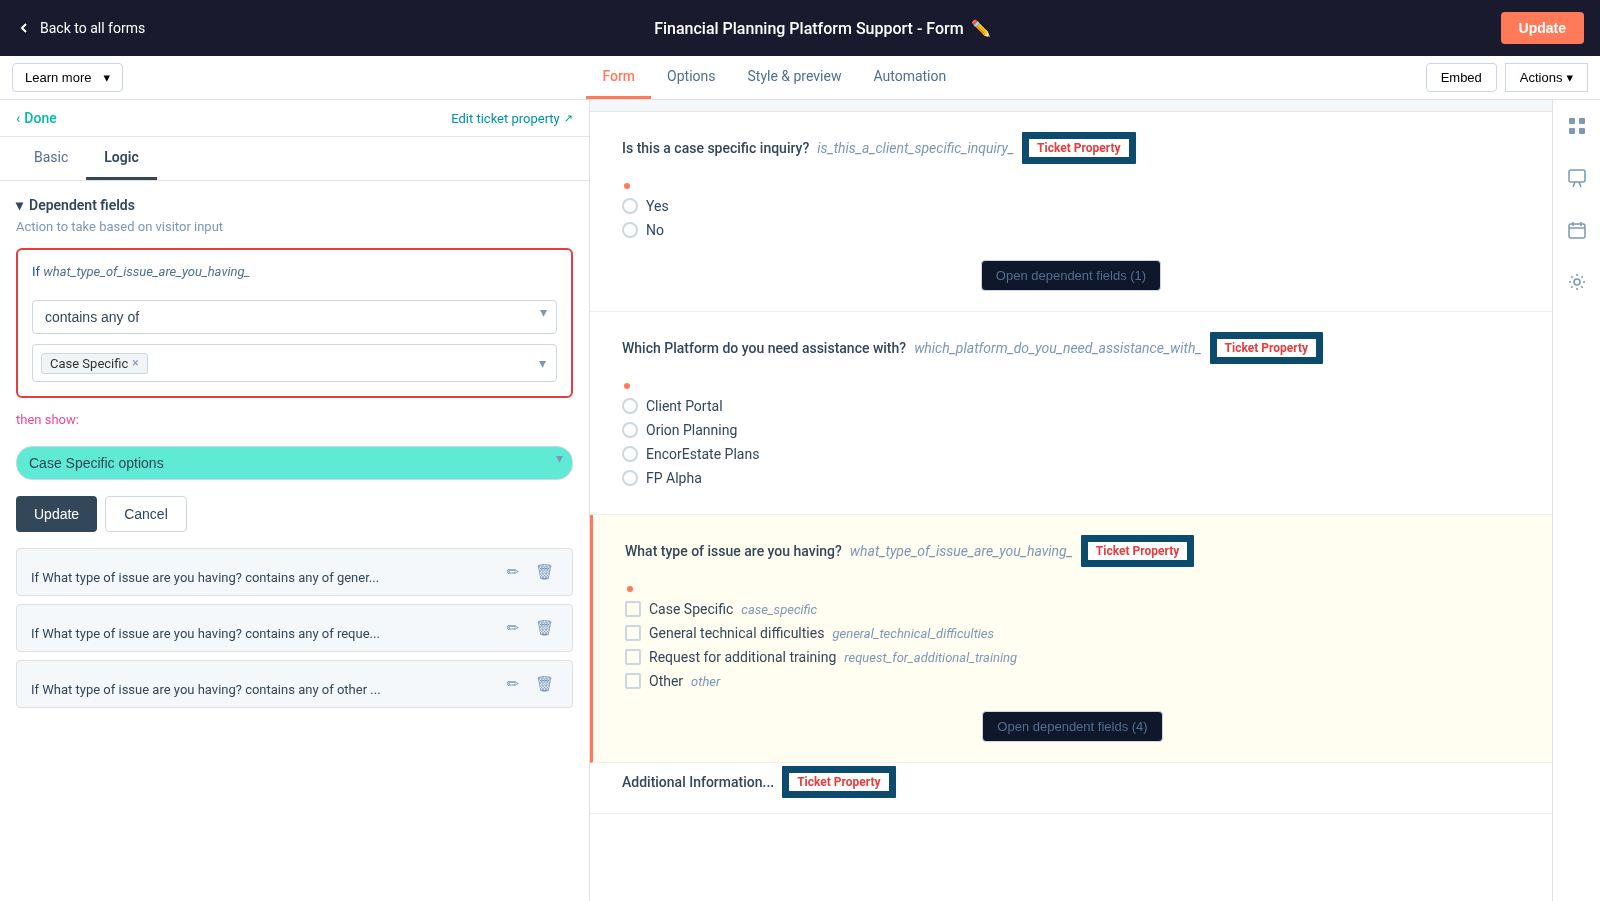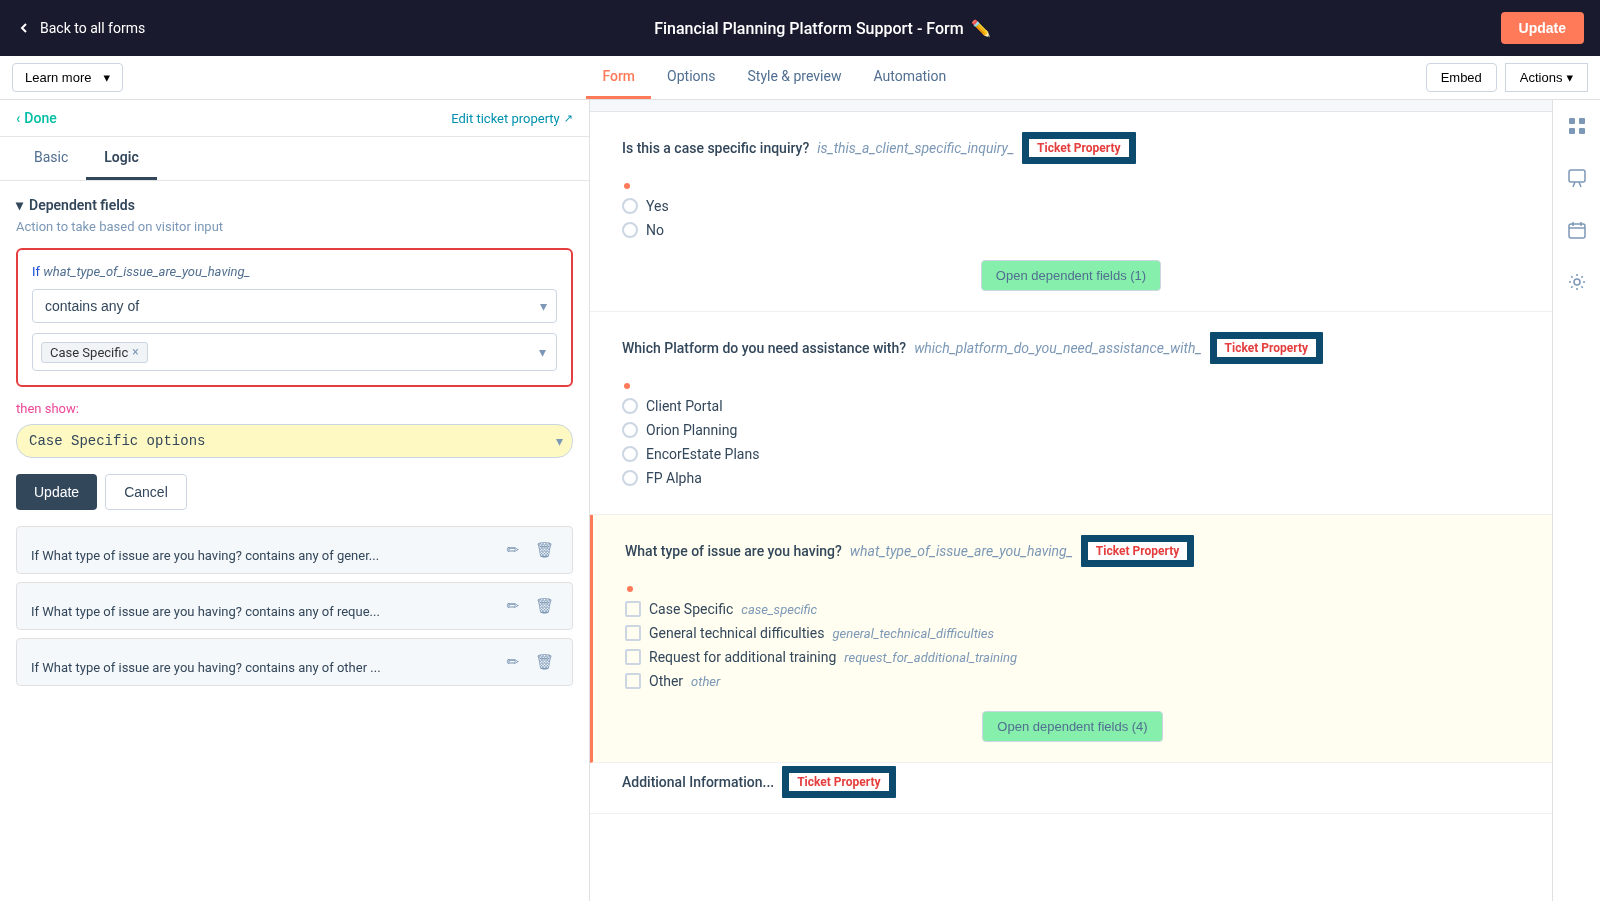--- a/index.html
+++ b/index.html
@@ -195,20 +195,21 @@
     .select-wrapper select, .styled-select {
       width: 100%;
       padding: 8px 32px 8px 12px;
       border: 1px solid #cbd6e2;
       border-radius: 4px;
       font-size: 14px;
       color: #33475b;
       background: white;
       appearance: none;
       cursor: pointer;
+      margin-top: 11px;
     }
     .select-arrow {
       position: absolute;
       right: 10px;
       top: 50%;
       transform: translateY(-50%);
       pointer-events: none;
       color: #7c98b6;
     }
 
@@ -382,21 +383,21 @@
     }
     .checkbox-square {
       width: 16px;
       height: 16px;
       border: 2px solid #cbd6e2;
       border-radius: 2px;
       flex-shrink: 0;
     }
 
     .open-dependent-btn {
-      background: #86efac;
+      background: #0f172a;
       border: 1px solid #cbd6e2;
       border-radius: 4px;
       padding: 7px 14px;
       font-size: 13px;
       color: #516f90;
       cursor: pointer;
       margin-top: 10px;
     }
 
     .right-sidebar {
@@ -524,21 +525,21 @@
           <div class="tag">
             <span>Case Specific</span>
             <span class="tag-x">×</span>
           </div>
           <span class="tag-select-arrow">▾</span>
         </div>
       </div>
 
       <div class="then-show-label">then show:</div>
       <div class="select-wrapper">
-        <select style="width:100%; padding:8px 32px 8px 12px; border:1px solid #cbd6e2; border-radius:16px; font-size:14px; color:#33475b; appearance:none; background:#fef9c3; cursor:pointer;font-family:Liberation Mono, monospace;">
+        <select style="width:100%; padding:8px 32px 8px 12px; border:1px solid #cbd6e2; border-radius:16px; font-size:14px; color:#33475b; appearance:none; background:#5eead4; cursor:pointer;">
           <option>Case Specific options</option>
         </select>
         <span class="select-arrow">▾</span>
       </div>
 
       <div class="action-buttons">
         <button class="btn-update">Update</button>
         <button class="btn-cancel">Cancel</button>
       </div>
 

